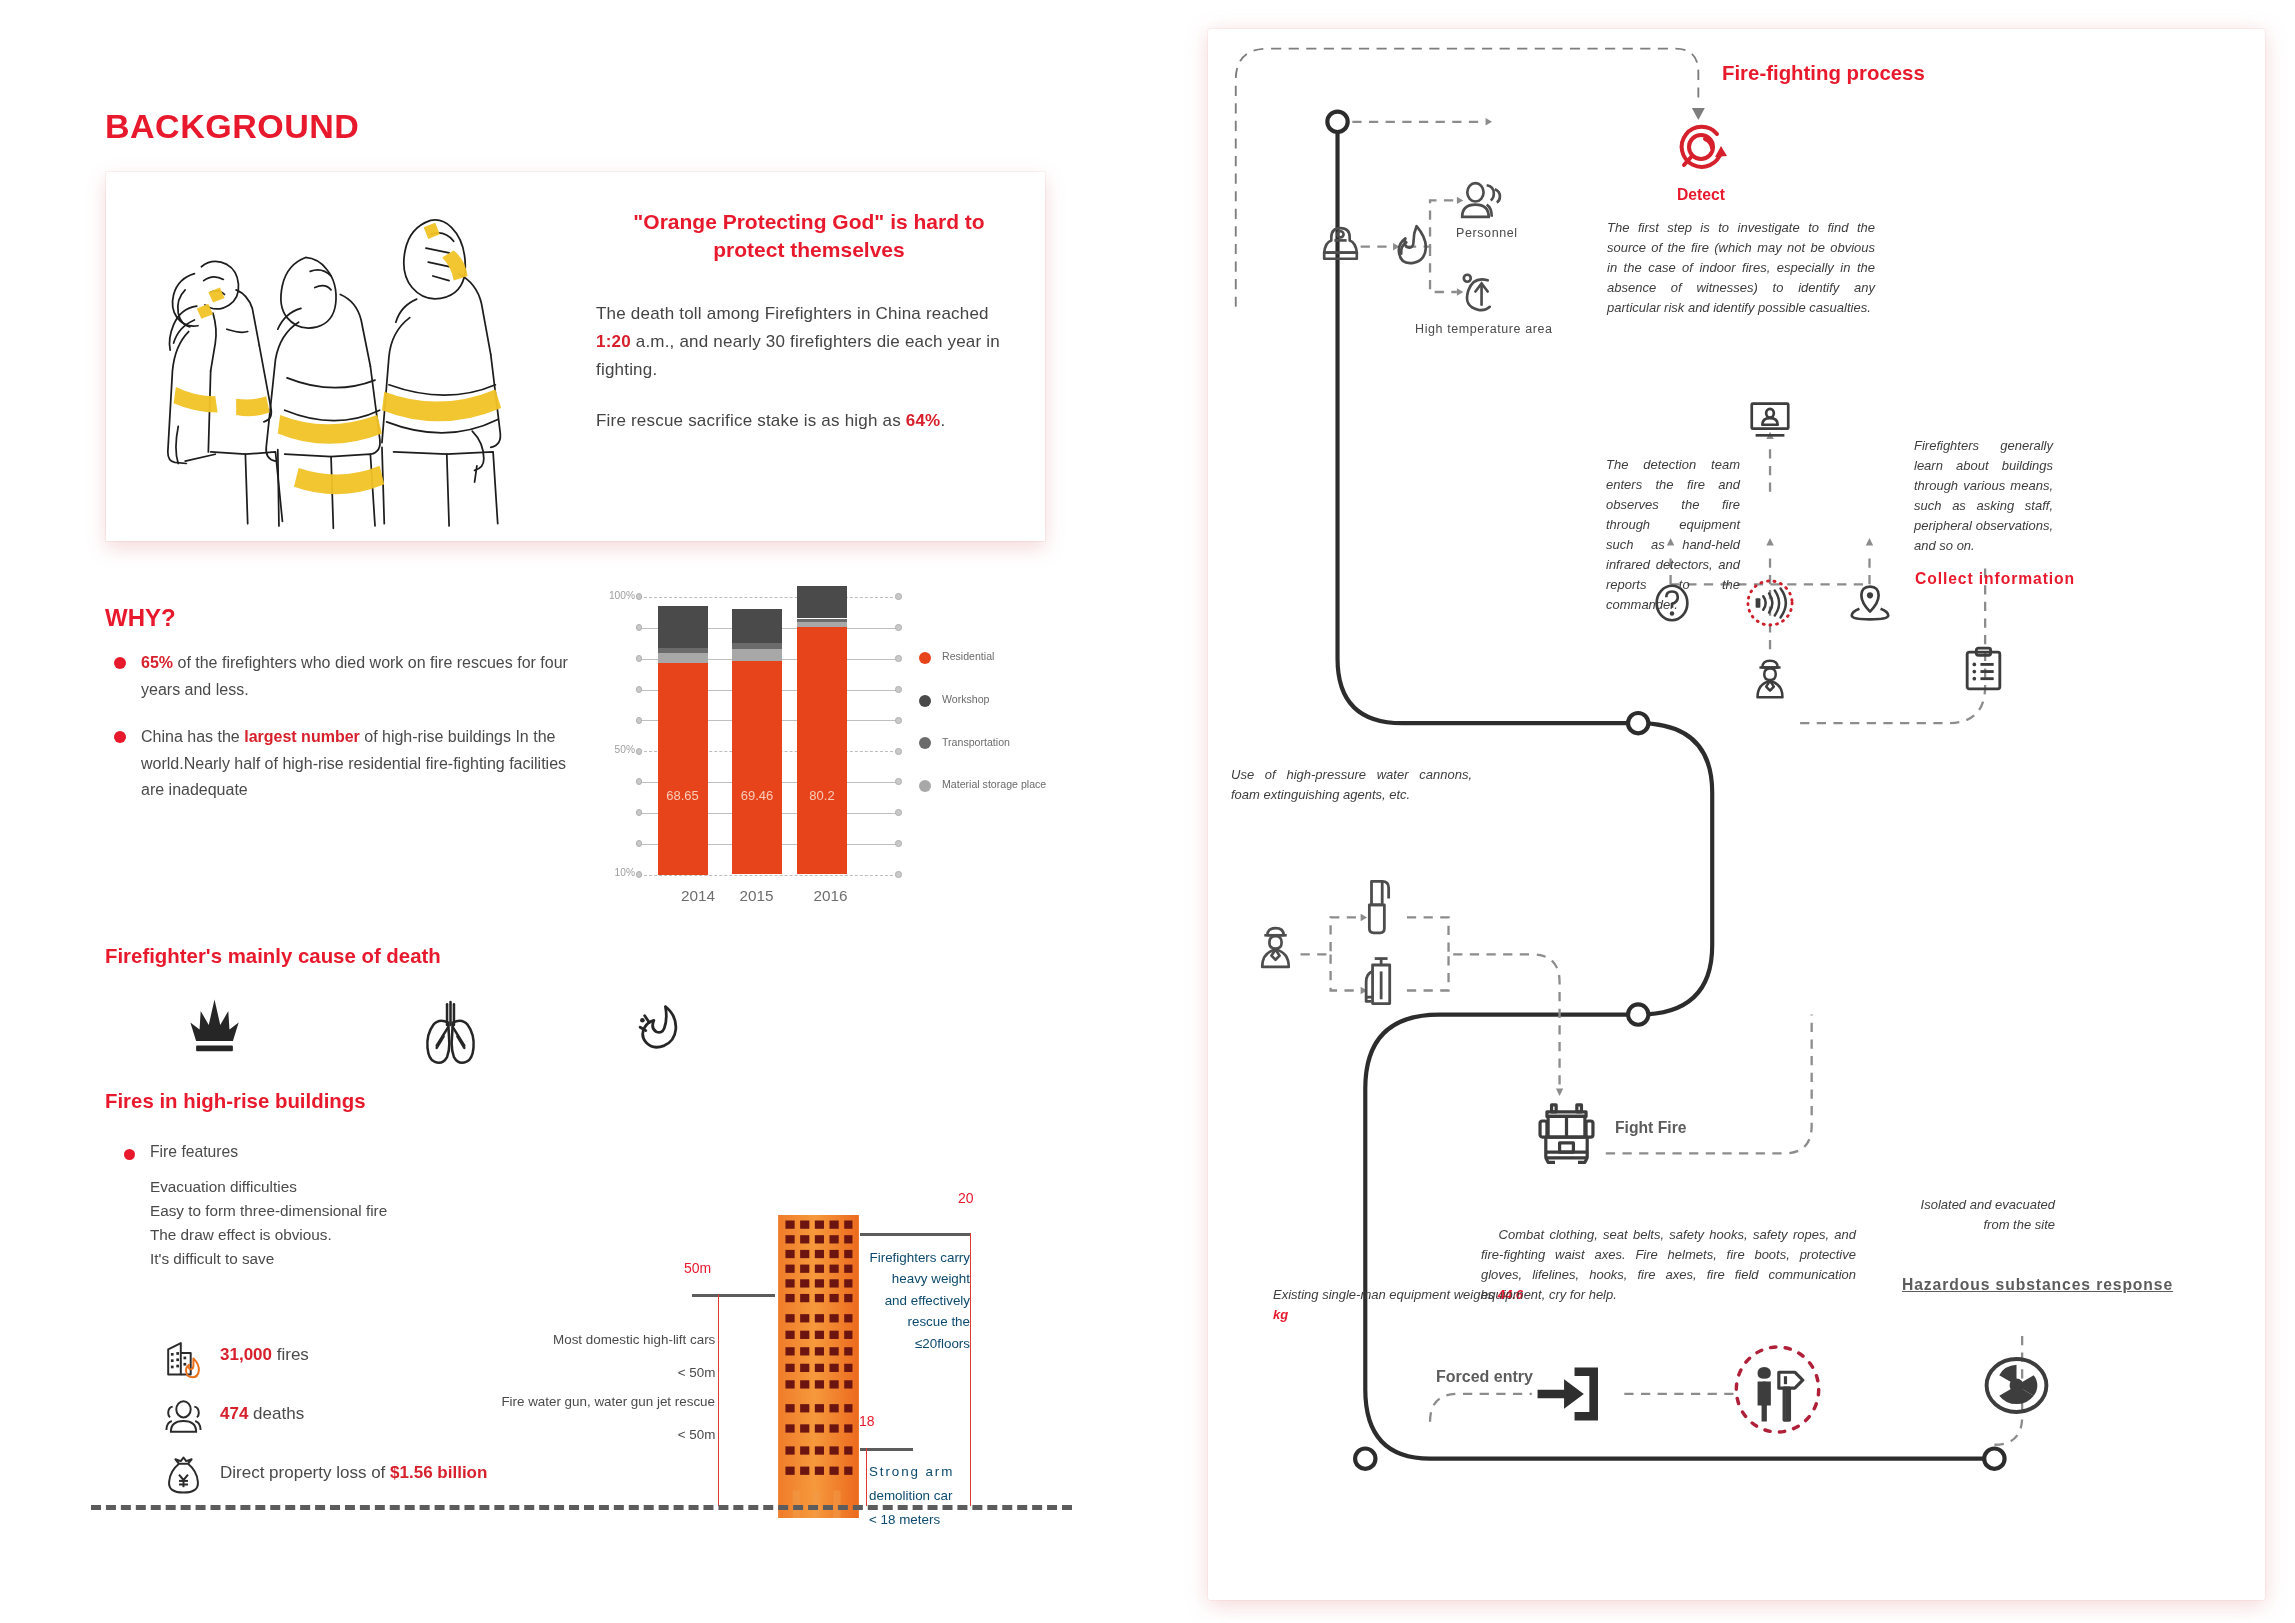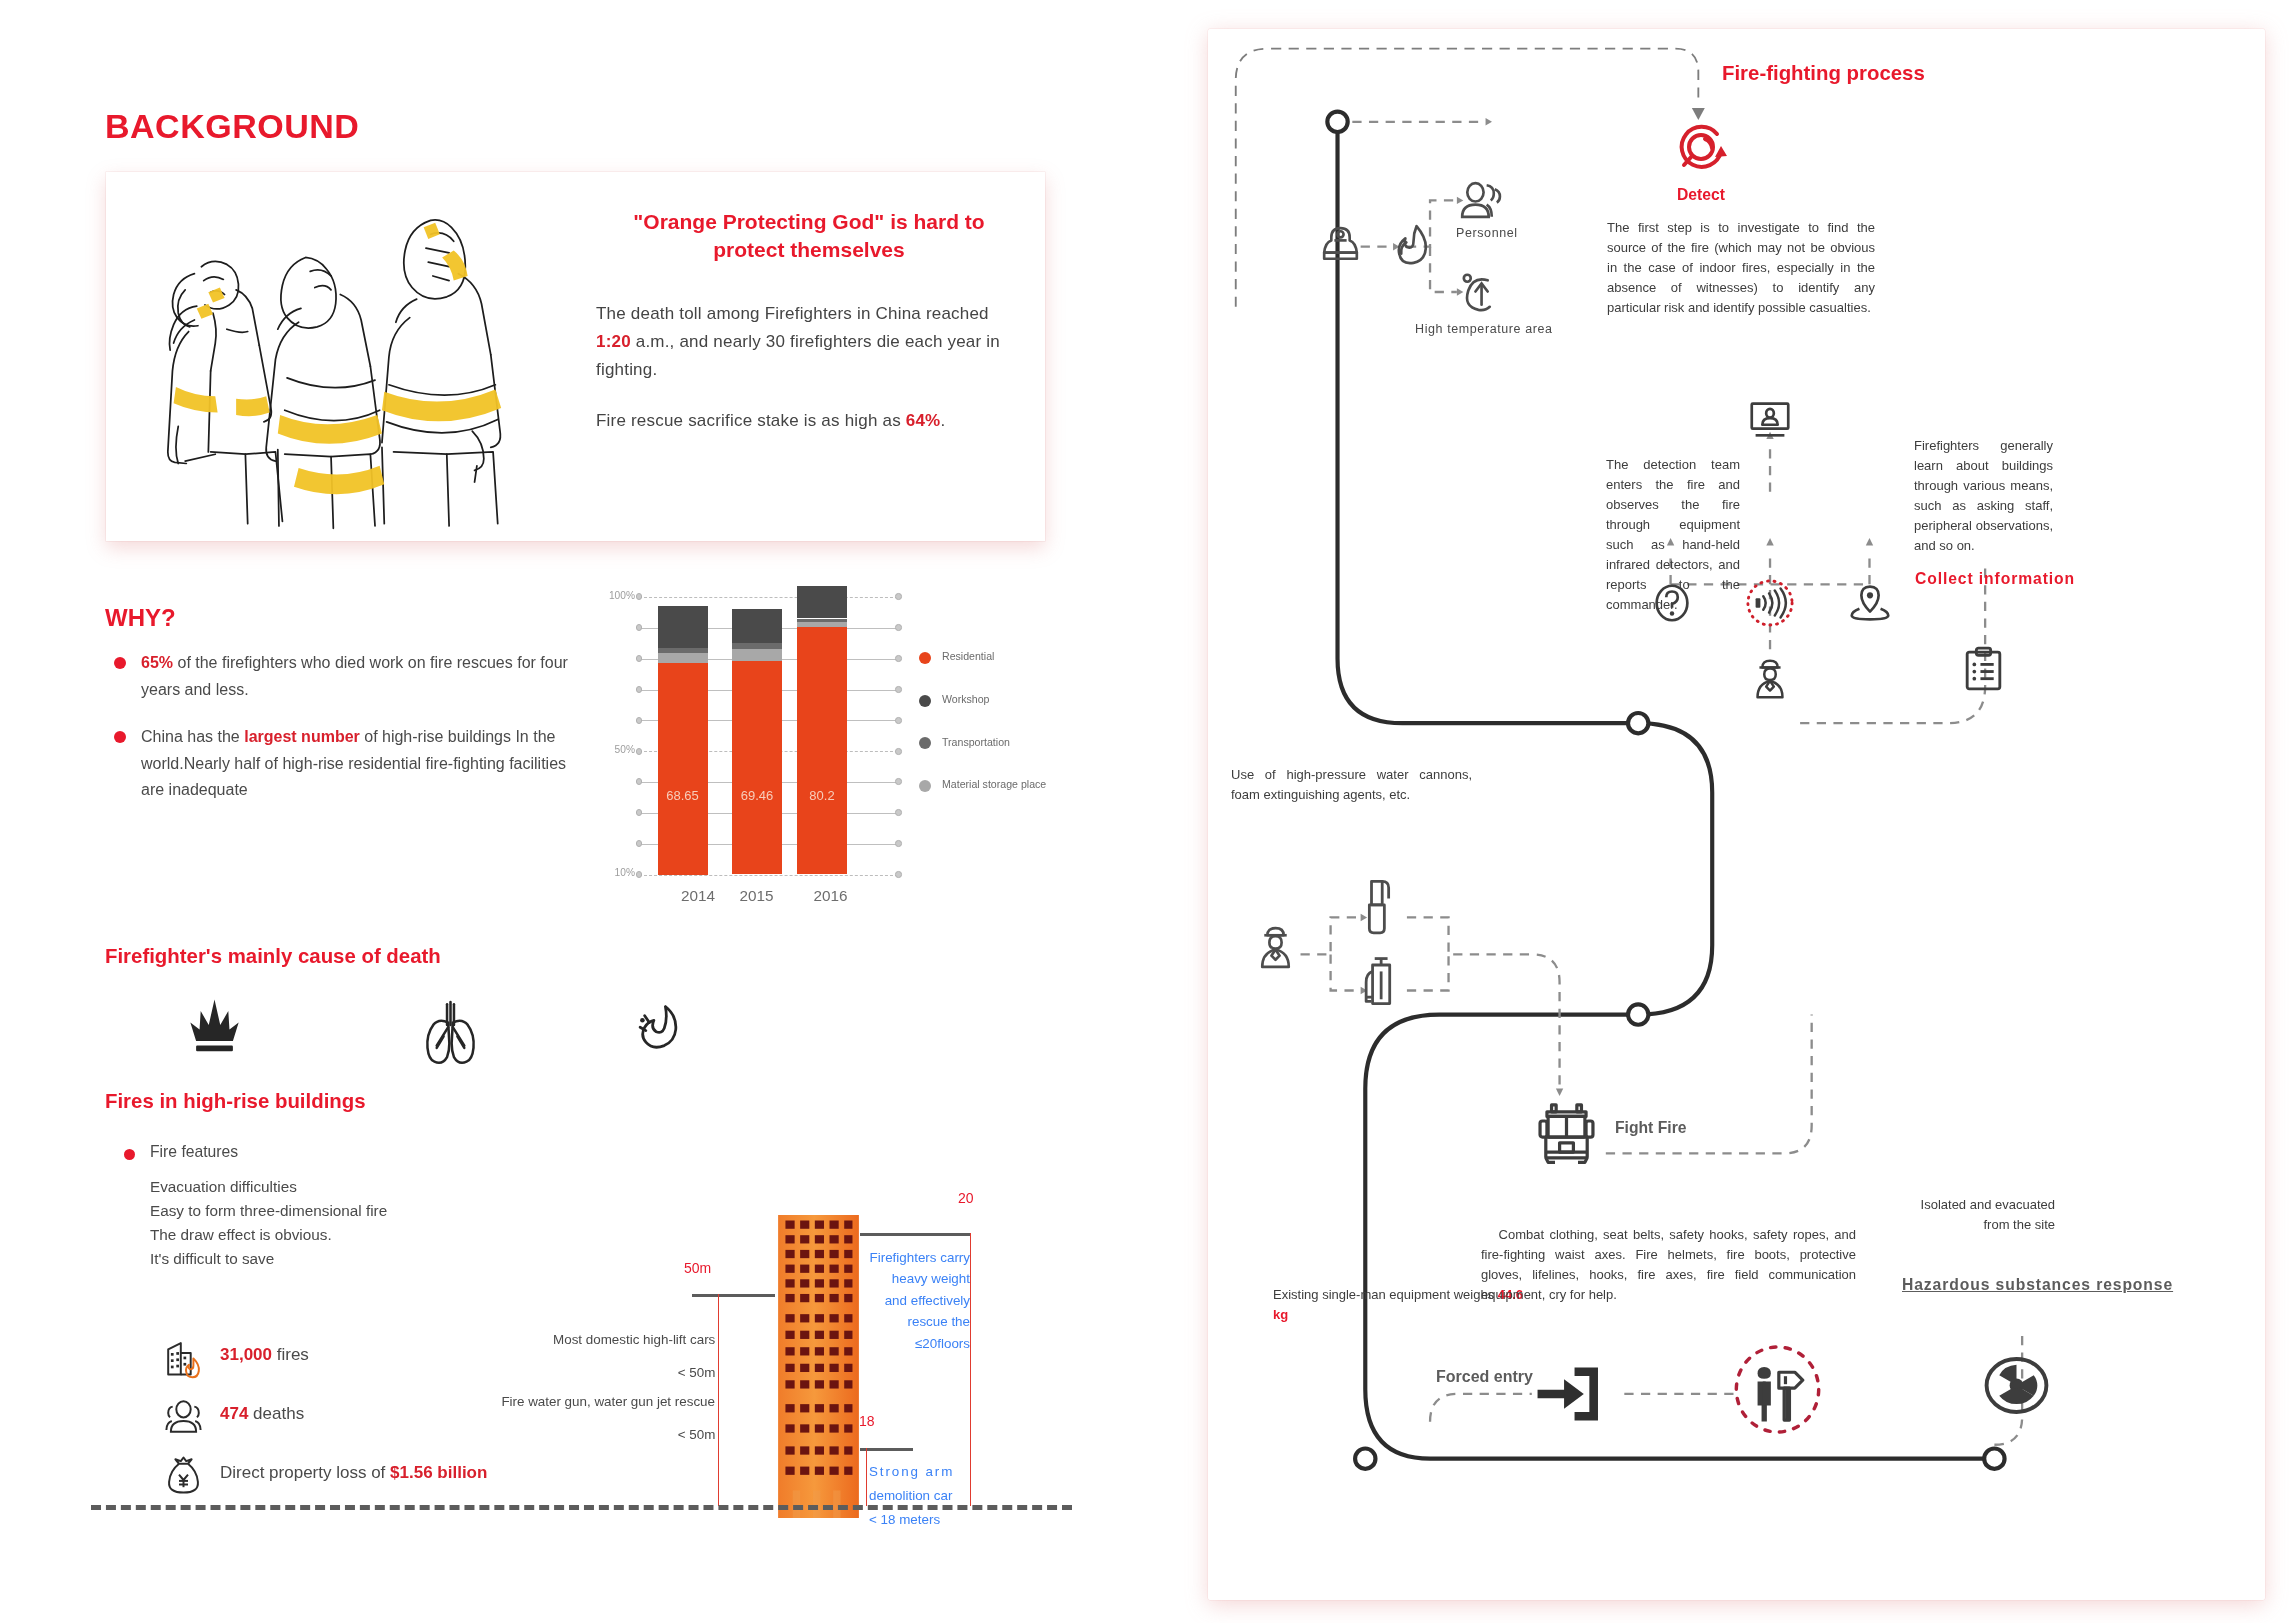--- a/index.html
+++ b/index.html
@@ -119,21 +119,21 @@
 
   
   .bld-wrap { position: absolute; left: 453px; top: 1196px; width: 602px; height: 333px; }
   .bld-tower { position: absolute; left: 319px; top: 18.5px; width: 93px; height: 303px; }
   .annot-left {
     position: absolute; text-align: right; font-size: 13.4px;
     color: #4a4a4a; font-weight: 300; line-height: 1.5;
   }
   .annot-right {
     position: absolute; text-align: left; font-size: 13.4px;
-    color: #3b82f6; font-weight: 300; line-height: 1.6;
+    color: #0c4a6e; font-weight: 300; line-height: 1.6;
   }
   .tick-num { position: absolute; font-size: 14px; color: #e8192c; font-weight: 400; }
   .tick-bar { position: absolute; height: 2.8px; background: #5c5c5c; }
   .vrule { position: absolute; width: 0.9px; background: #e03b2f; }
   .baseline {
     position: absolute; left: 91px; top: 1505px; width: 981px;
     border-top: 5.6px dashed #5c5c5c;
   }
 
   
@@ -150,21 +150,21 @@
     position: absolute; left: 514px; top: 33px;
     font-size: 20.4px; font-weight: 700; color: #e8192c; white-space: nowrap;
   }
   .step-name {
     position: absolute; font-weight: 700; white-space: nowrap;
   }
   .step-name.red { color: #e8192c; }
   .step-name.grey { color: #5c5c5c; }
   .para {
     position: absolute; font-size: 13px; line-height: 1.54;
-    color: #3d3d3d; font-weight: 300;
+    color: #3d3d3d; font-weight: 300; font-style: italic;
   }
   .para.justify { text-align: justify; text-align-last: left; }
   .para.right { text-align: right; }
   .para.center { text-align: center; }
   .para .hl { color: #e8192c; font-weight: 700; }
   .label-sm {
     position: absolute; font-size: 12.5px; color: #4a4a4a; font-weight: 300;
     letter-spacing: 0.6px;
   }
   .ic { position: absolute; }

